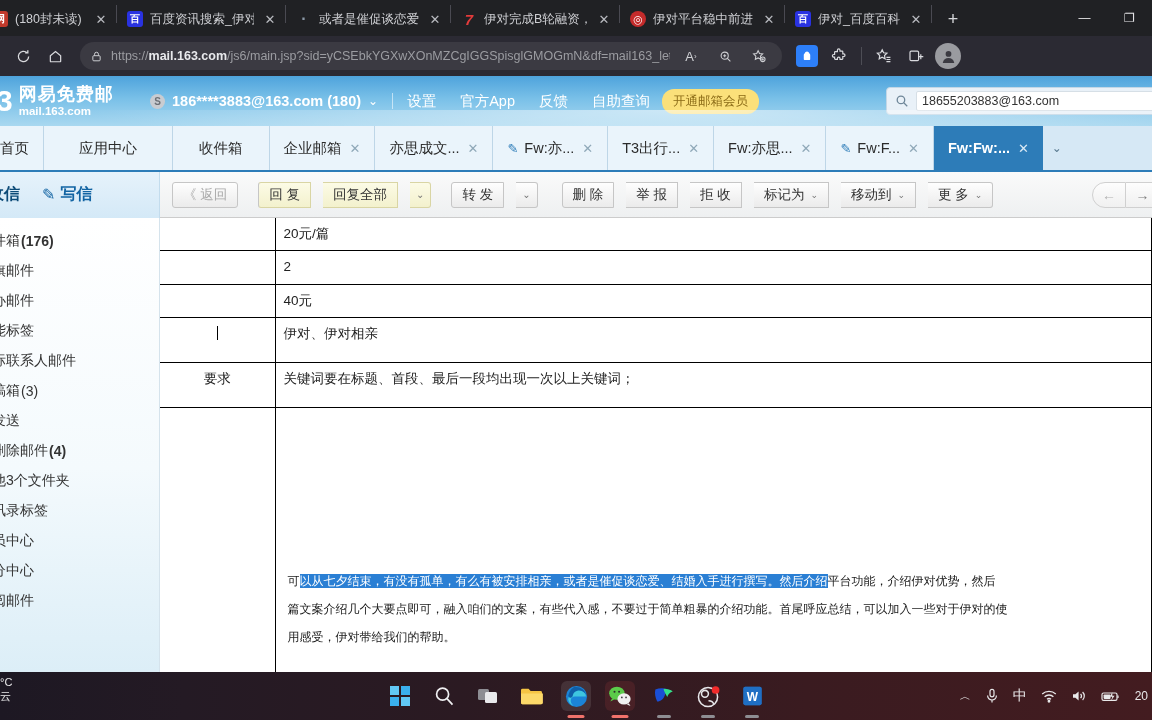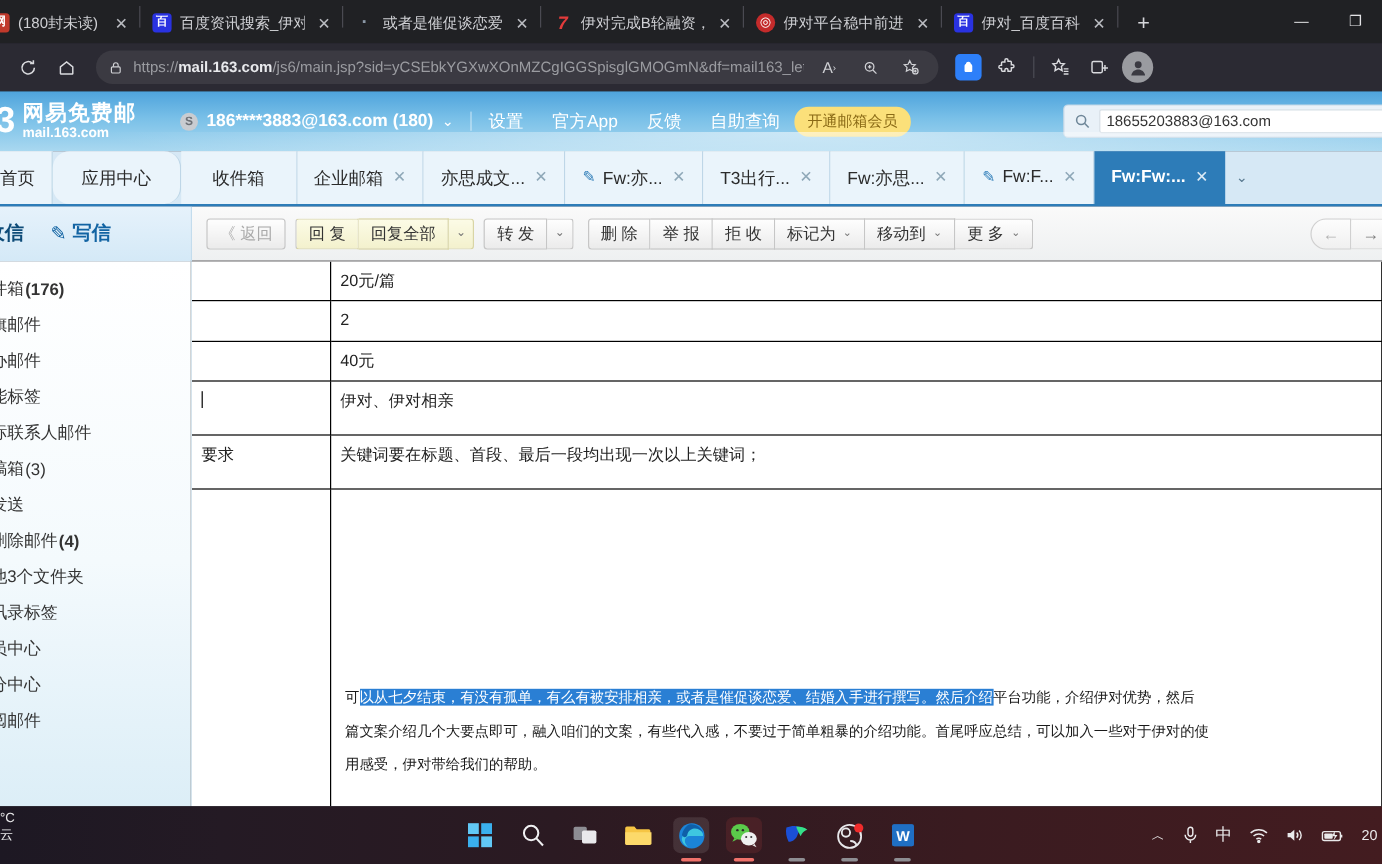--- a/index.html
+++ b/index.html
@@ -170,21 +170,21 @@
   }
   .leftpanel-head .a1 { font-weight: 700; color:#0d4b78; margin-left:-12px; }
   .leftpanel-head .a2 { display:flex; align-items:center; gap:5px; color:#1264a3; font-weight:700; margin-left: 14px;}
   .tbtn {
     height: 26px; border: 1px solid #c6c6c6; background: linear-gradient(180deg,#fefefe,#ebebeb);
     border-radius: 3px; display: flex; align-items: center; padding: 0 10px;
     font-size: 13.5px; color: #333; margin-left: 8px; white-space:nowrap;
   }
   .tbtn.disabled { color:#aaa; }
   .tgroup { display:flex; margin-left: 8px; }
-  .tgroup .tbtn { margin-left: 0; border-radius: 0; border-left: none; }
+  .tgroup .tbtn { margin-left: 12px; border-radius: 0; border-left: none; }
   .tgroup .tbtn:first-child { border-radius: 3px 0 0 3px; border-left: 1px solid #c6c6c6; }
   .tgroup .tbtn:last-child { border-radius: 0 3px 3px 0; }
   .tbtn.yellow { background: linear-gradient(180deg,#fcfbe6,#f3f1cd); border-color:#d9d5a4; }
   .cv { font-size: 9px; color:#777; margin-left: 6px; }
   .navarrows { margin-left: auto; display:flex; padding-right: 0px; }
   .navarrows .ab {
     width: 34px; height: 26px; border: 1px solid #d0d0d0;
     background: linear-gradient(180deg,#fdfdfd,#f0f0f0);
     display:flex; align-items:center; justify-content:center;
     color:#b3b3b3; font-size: 14px;
@@ -206,21 +206,21 @@
     margin-left: -22px; white-space: nowrap;
   }
   .sb-item b { font-weight: 700; margin-left: 1px;}
 
   .content { flex: 1 1 auto; background: #fff; overflow: hidden; position: relative; }
   .doc-table { width: 100%; border-collapse: collapse; table-layout: fixed; }
   .doc-table td {
     border: 1px solid #000; font-size: 13.5px; color: #222;
     padding: 6px 8px; vertical-align: top; line-height: 1.5;
   }
-  .doc-table td.c1 { width: 115px; border-left: none; }
+  .doc-table td.c1 { width: 115px; border-left: none; text-align: center; }
   .doc-table tr.r1 td { border-top: none; }
   .cursor-bar { display:inline-block; width:1px; height:14px; background:#000; vertical-align:-2px;}
 
   .para { font-size: 12px; color: #1a1a1a; line-height: 28px; padding: 0 4px; }
   .sel { background: #2a7fd4; color: #fff; }
 
   
   .taskbar {
     height: 48px; width: 1152px;
     background: linear-gradient(90deg,#1d1823 0%,#241a24 16%,#2b1a22 40%,#3a1b20 70%,#431c20 100%);
@@ -411,21 +411,21 @@
         </svg>
       </span>
       <span class="sv">18655203883@163.com</span>
     </div>
   </div>
 
   <div class="mtabs">
     <div class="mtab plain" style="margin-left:-38px;padding-left:38px;">
       <span>首页</span>
     </div>
-    <div class="mtab plain" style="padding:0 24px;border-radius:14px;">
+    <div class="mtab plain" style="padding:0 35px;">
       <span>应用中心</span>
     </div>
     <div class="mtab plain" style="padding:0 26px;">
       <span>收件箱</span>
     </div>
     <div class="mtab plain">
       <span>企业邮箱</span>
       <span class="x">✕</span>
     </div>
     <div class="mtab plain">

